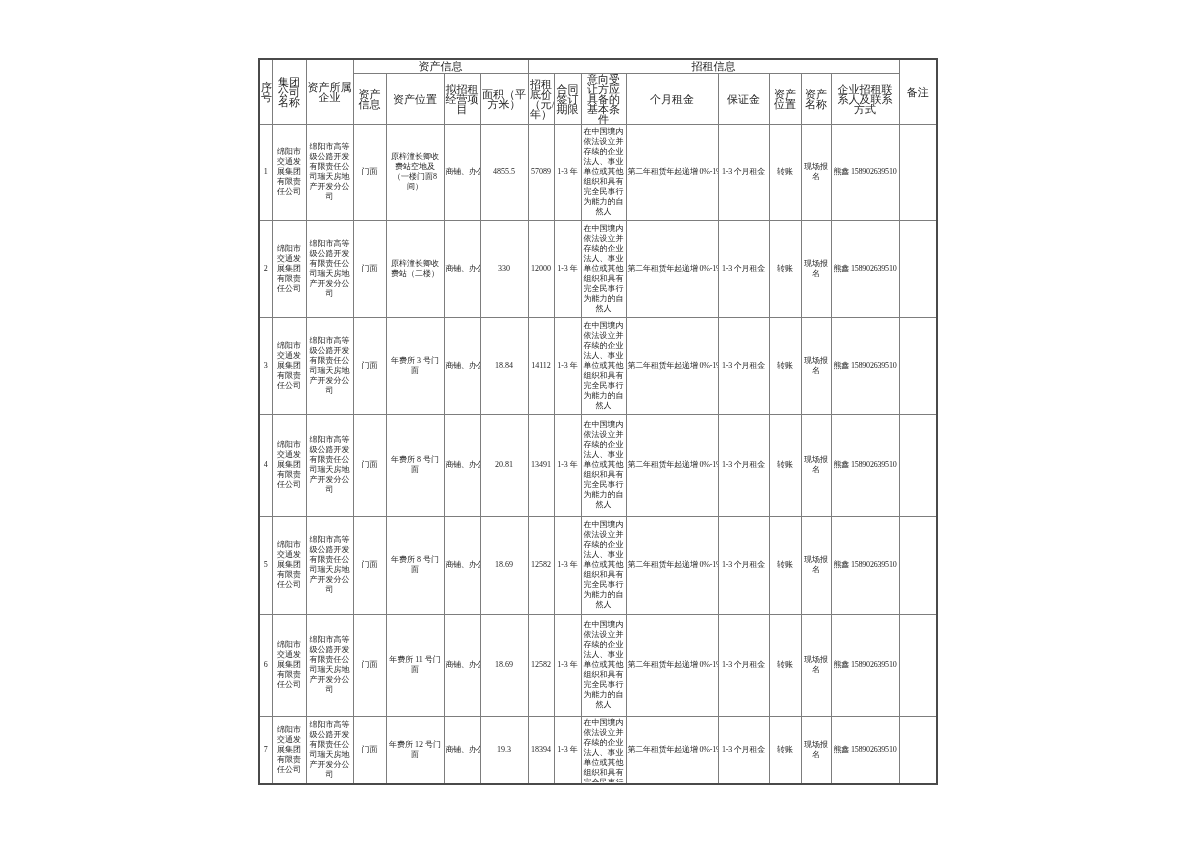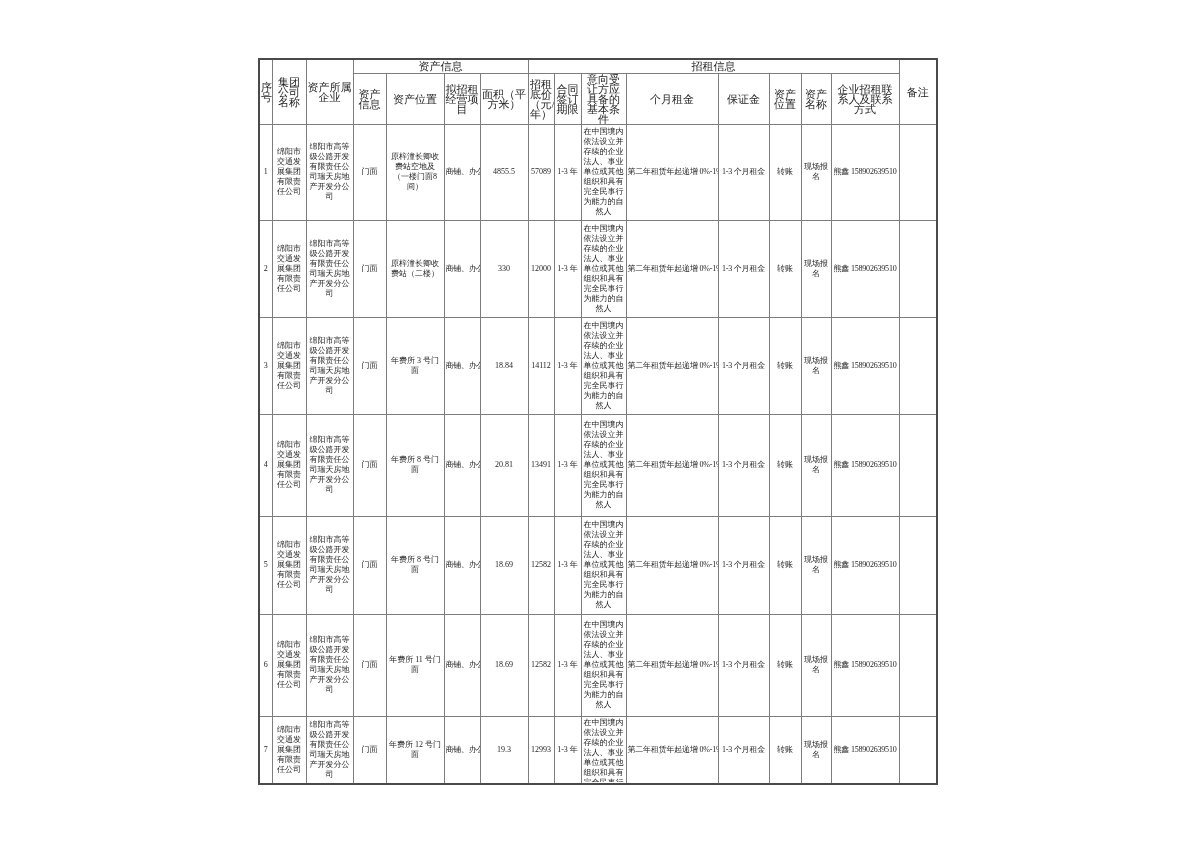--- a/index.html
+++ b/index.html
@@ -199,21 +199,21 @@
         <td></td>
       </tr>
       <tr class="h7">
         <td class="nw">7</td>
         <td class="sm">绵阳市交通发展集团有限责任公司</td>
         <td>绵阳市高等级公路开发有限责任公司瑞天房地产开发分公司</td>
         <td class="nw">门面</td>
         <td>年费所 12 号门面</td>
         <td class="xs">商铺、办公</td>
         <td class="nw">19.3</td>
-        <td class="nw">12993</td>
+        <td class="nw">18394</td>
         <td class="nw thickL">1-3 年</td>
         <td>
             <div class="clip">在中国境内依法设立并存续的企业法人、事业单位或其他组织和具有完全民事行为能力的自然人</div>
           </td>
         <td class="xs">第二年租赁年起递增 0%-1%</td>
         <td class="xs">1-3 个月租金</td>
         <td class="nw">转账</td>
         <td>现场报名</td>
         <td class="xs">熊鑫 158902639510</td>
         <td></td>

